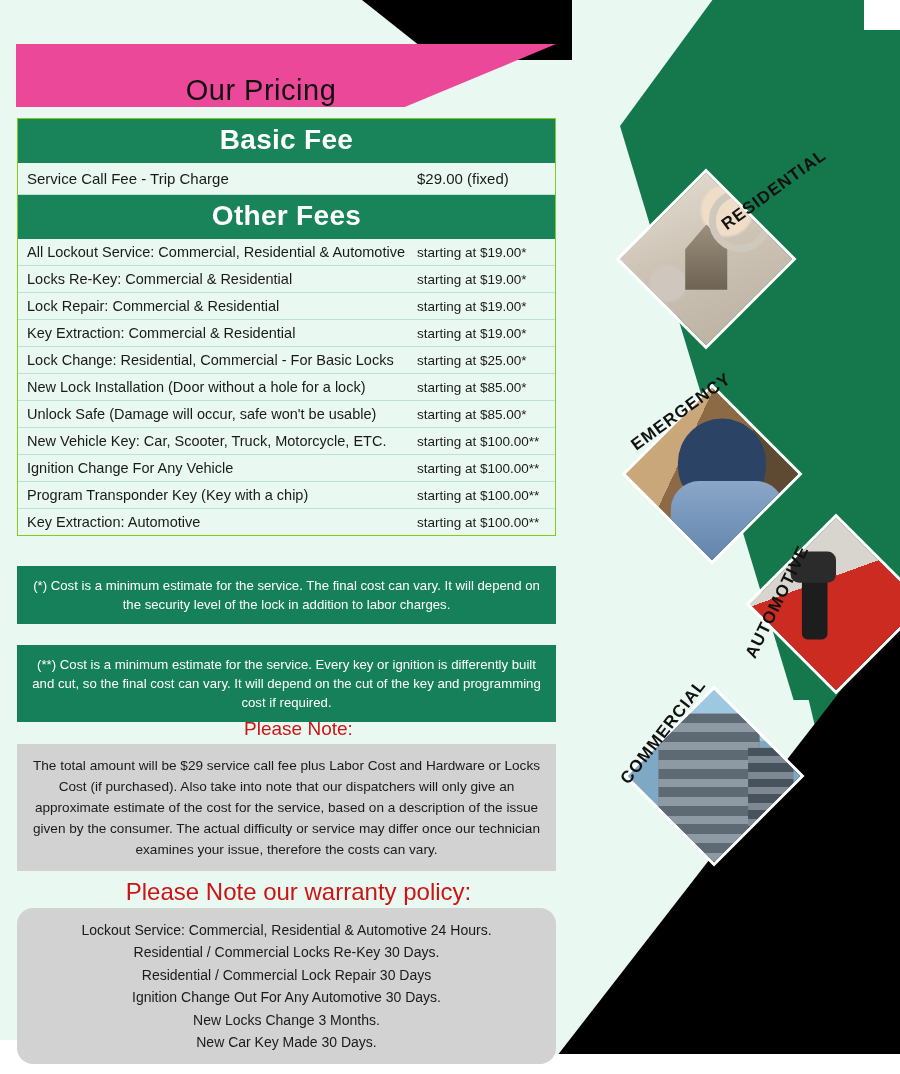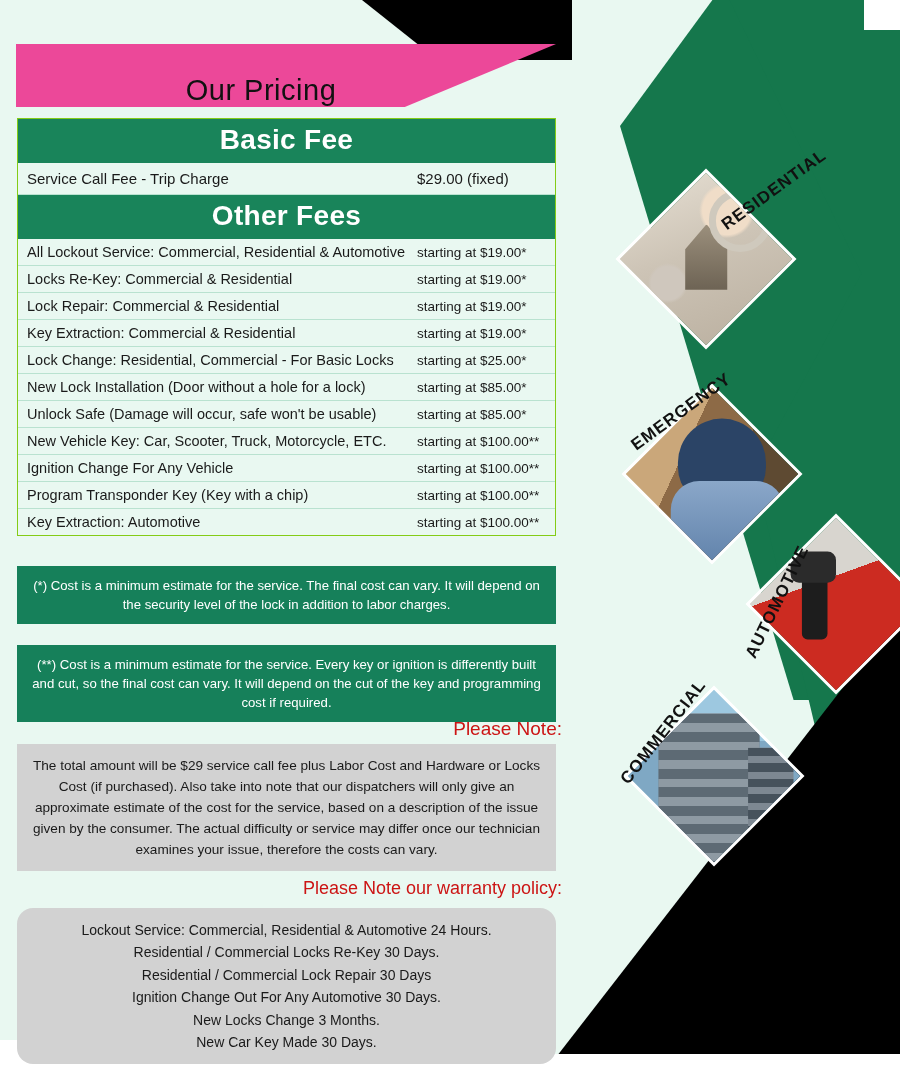--- a/index.html
+++ b/index.html
@@ -136,28 +136,28 @@
     line-height: 1.45;
     text-align: center;
     padding: 10px 12px;
     box-sizing: border-box;
   }
   #note-star { top: 566px; }
   #note-dstar { top: 645px; }
 
   .note-title {
     position: absolute;
-    left: 23px;
+    left: 29px;
     width: 539px;
-    text-align: right;
+    text-align: center;
     color: #cc1414;
     font-size: 19px;
   }
   #please-note-title { top: 718px; }
-  #warranty-title { top: 878px; font-size: 18px; }
+  #warranty-title { top: 878px; font-size: 24px; }
 
   .note-gray {
     position: absolute;
     left: 17px;
     width: 539px;
     background: #d2d2d2;
     color: #1a1a1a;
     font-size: 13.6px;
     line-height: 1.55;
     text-align: center;

